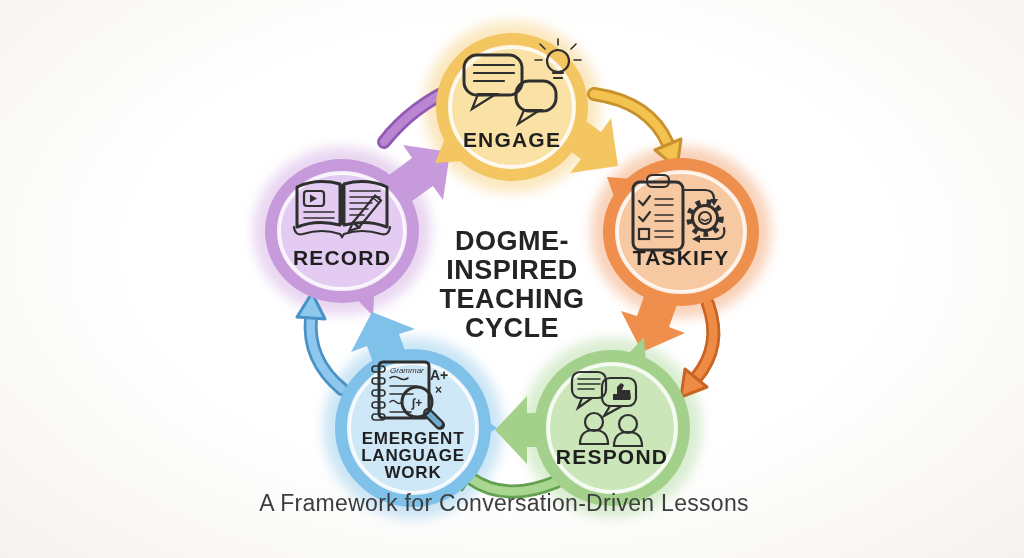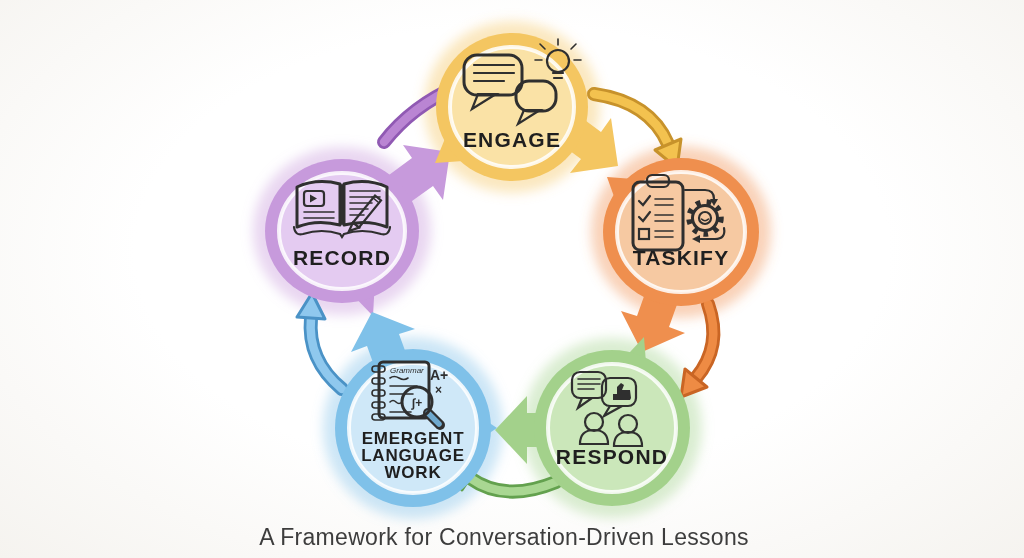--- a/index.html
+++ b/index.html
@@ -31,21 +31,21 @@
   .ic-thin { stroke: #2f2f2f; stroke-width: 2.2; stroke-linecap: round; fill: none; }
   .ic-hair { stroke: #2f2f2f; stroke-width: 1.6; stroke-linecap: round; fill: none; }
   .ic-text { font-family: "Liberation Sans", sans-serif; fill: #2f2f2f; }
 
   .center-title {
     position: absolute; left: 392px; top: 227px; width: 240px;
     text-align: center; font-weight: 700; font-size: 27px; line-height: 29px;
     color: #242424; letter-spacing: 0.5px;
   }
   .caption {
-    position: absolute; left: 0; top: 524px; width: 1008px;
+    position: absolute; left: 0; top: 490px; width: 1008px;
     text-align: center; font-size: 23px; color: #3d3d3d; letter-spacing: 0.3px;
   }
 </style>
 </head>
 <body>
 
 <div id="app">
 
   <svg width="1024" height="558" viewBox="0 0 1024 558">
     <defs>
@@ -196,16 +196,22 @@
         <line x1="15" y1="-15" x2="26" y2="-4" stroke-width="5.5" stroke-linecap="round" stroke="#6FA9CE"></line>
         <circle cx="4" cy="-26" r="15" class="ic" fill="#DDEFFB"></circle>
         <text class="ic-text" x="4" y="-21" font-size="12" font-weight="bold" text-anchor="middle">∫+</text>
       </g>
       <text class="node-label node-label-sm" x="413" y="444">EMERGENT</text>
       <text class="node-label node-label-sm" x="413" y="461">LANGUAGE</text>
       <text class="node-label node-label-sm" x="413" y="478">WORK</text>
     </g>
   </svg>
 
+  <div class="center-title">
+    <div>DOGME-</div>
+    <div>INSPIRED</div>
+    <div>TEACHING</div>
+    <div>CYCLE</div>
+  </div>
 
   <div class="caption">A Framework for Conversation-Driven Lessons</div>
 
 </div>
 
 </body></html>

